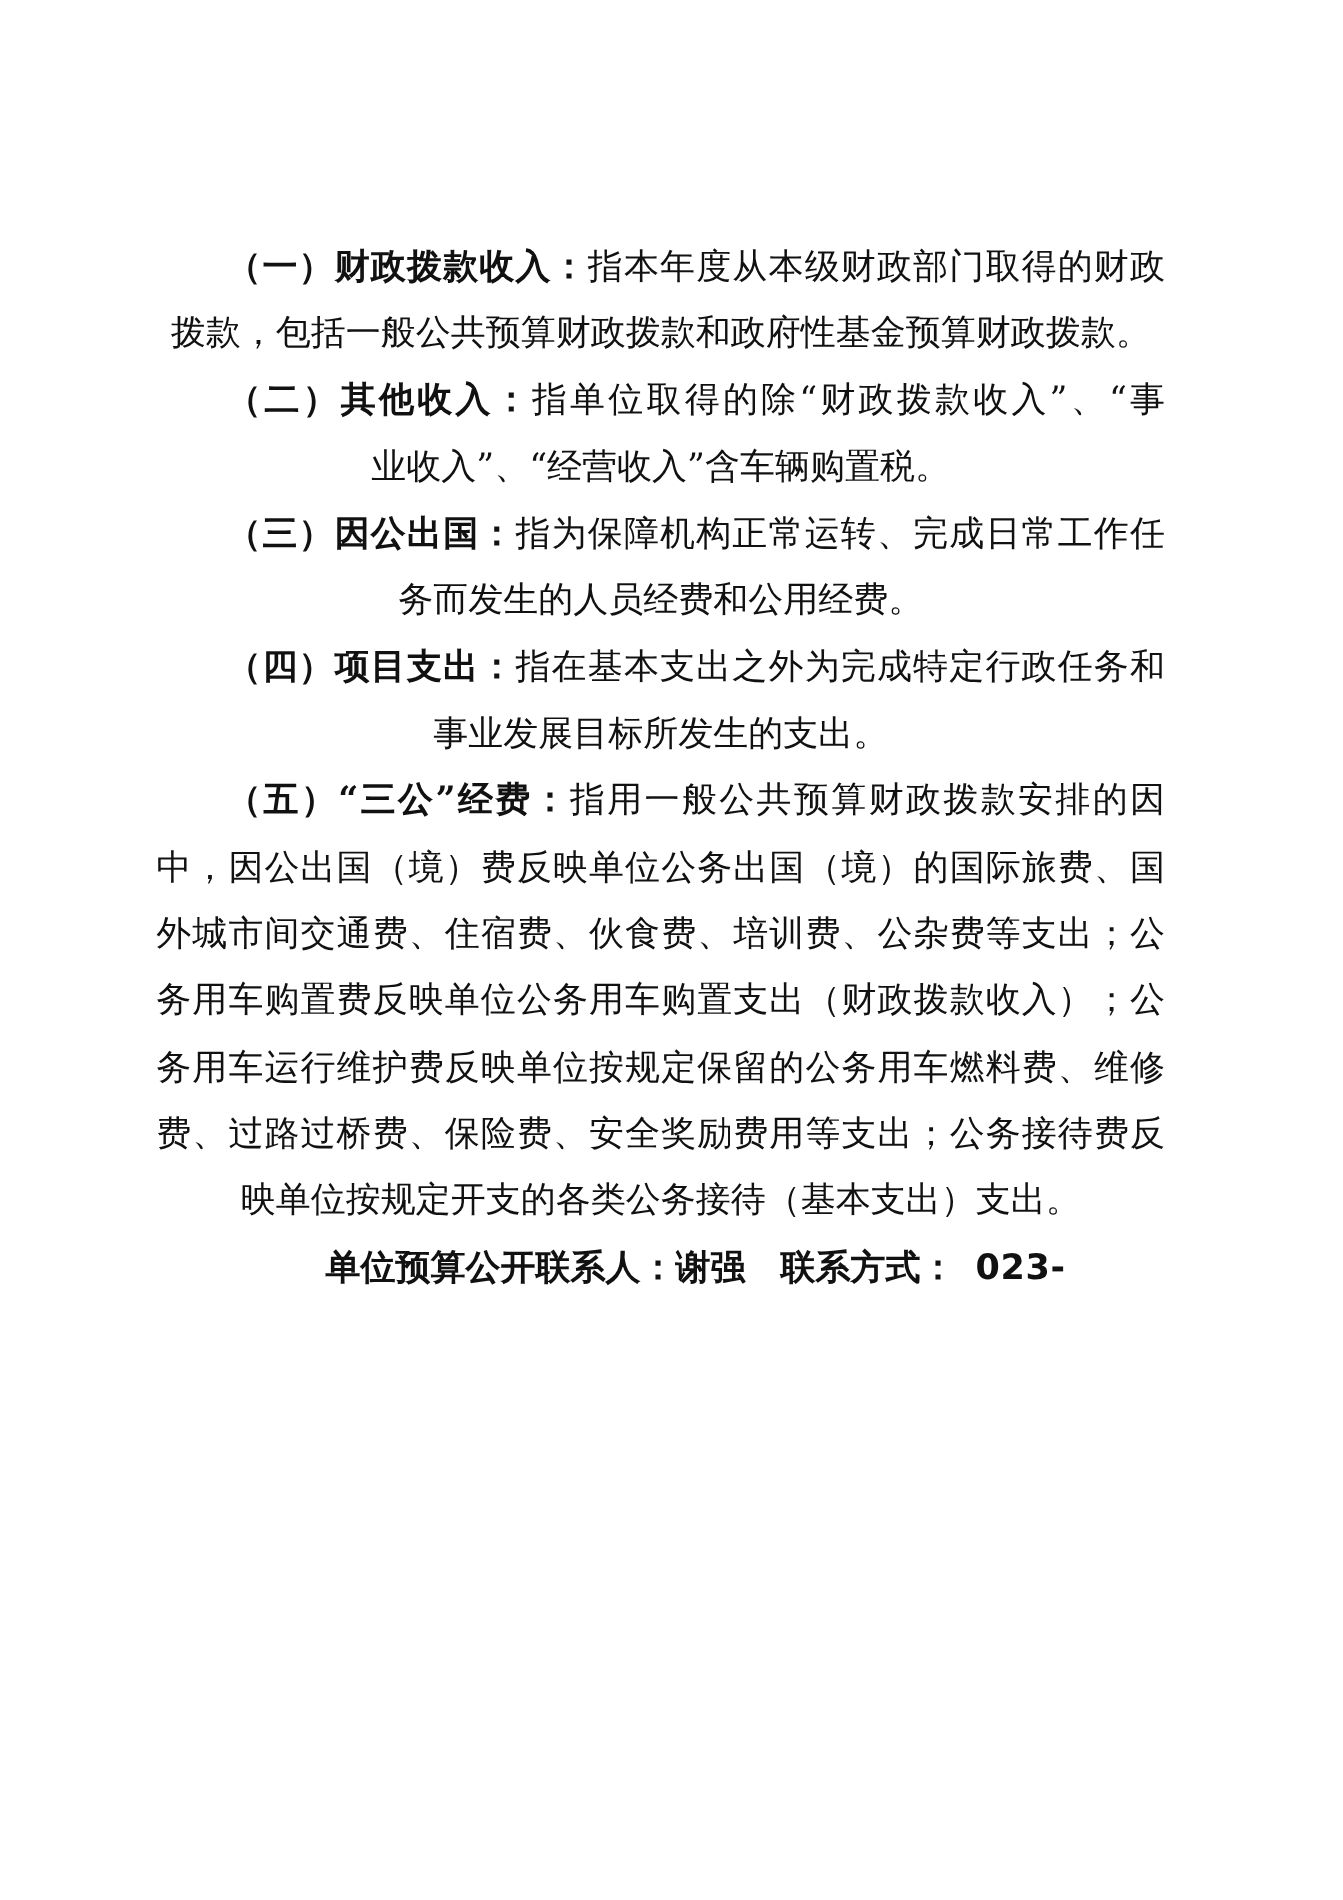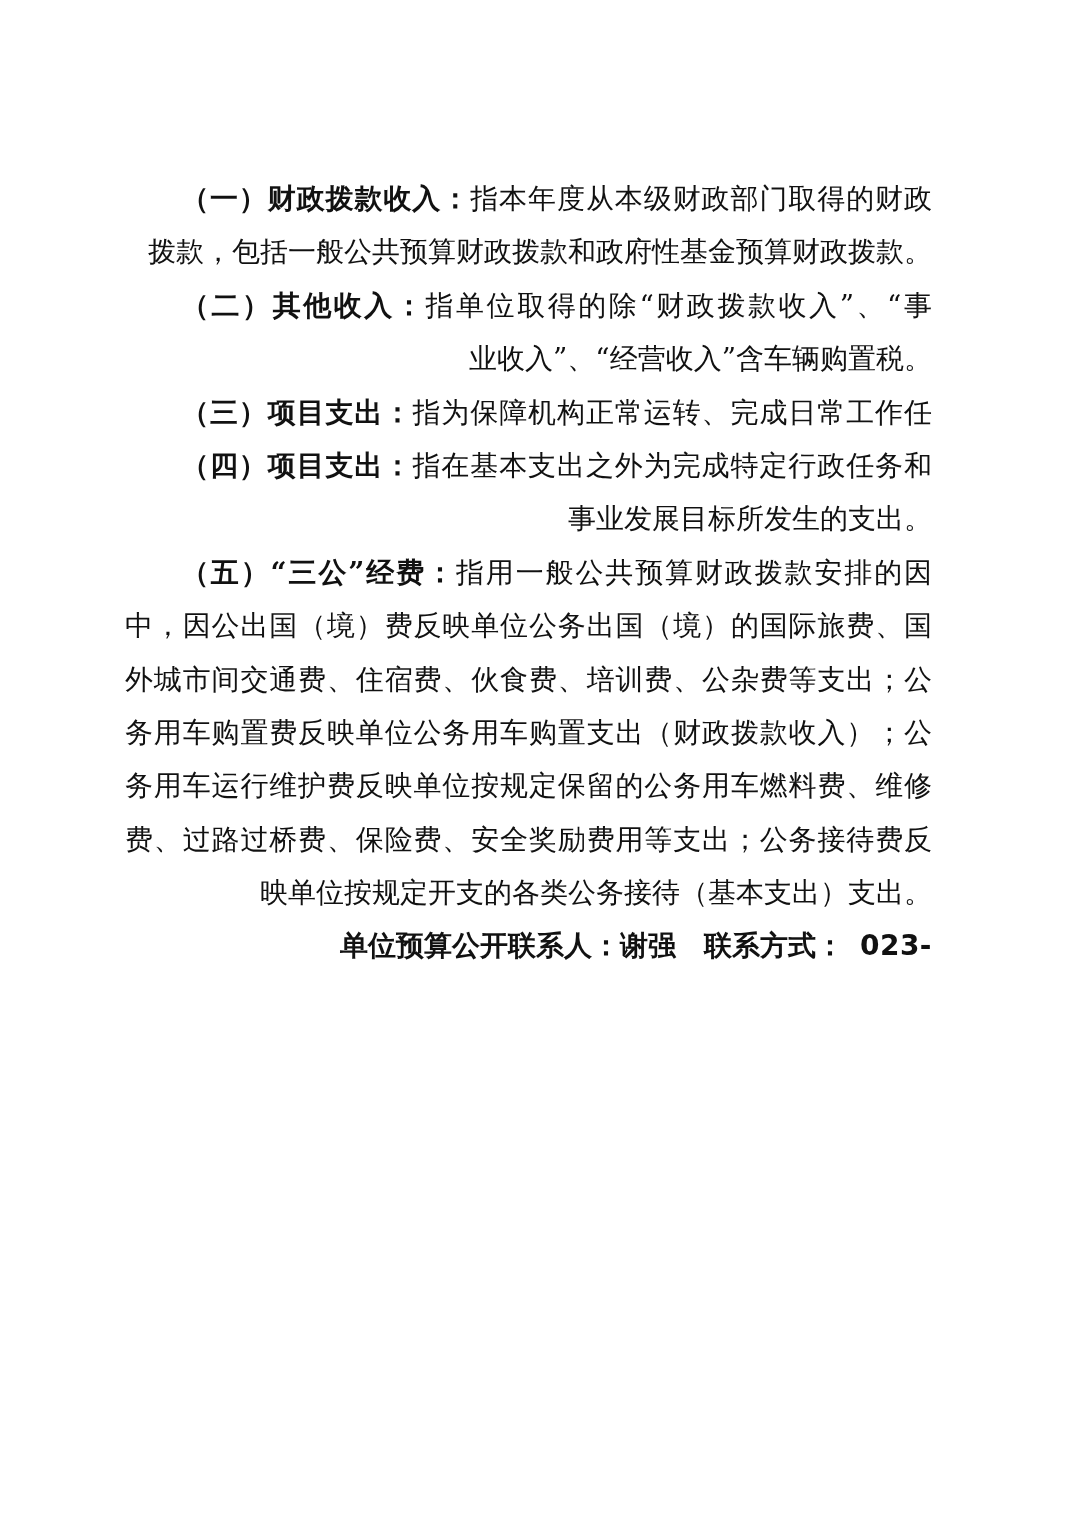--- a/index.html
+++ b/index.html
@@ -11,29 +11,29 @@
     position: relative;
     width: 1074px;
     height: 1520px;
     font-family: "DejaVu Serif", "Liberation Serif", serif;
     color: #111111;
     overflow: hidden;
   }
   .textblock {
     position: absolute;
     left: 125px;
-    top: 172px;
+    top: 186px;
     width: 807px;
   }
   .line {
     font-size: 28px;
     line-height: 53.4px;
     height: 53.4px;
     overflow: hidden;
-    text-align: right;
+    text-align: center;
     white-space: normal;
   }
   .justify {
     text-align: justify;
     text-align-last: justify;
   }
   .indent {
     text-indent: 2em;
   }
   .b {
@@ -53,22 +53,23 @@
 <div class="textblock">
 
   <div class="line indent justify"><span class="b">（一）财政拨款收入：</span><span>指本年度从本级财政部门取得的财政</span></div>
 
   <div class="line"><span>拨款，包括一般公共预算财政拨款和政府性基金预算财政拨款。</span></div>
 
   <div class="line indent justify"><span class="b">（二）其他收入：</span><span>指单位取得的除“财政拨款收入”、“事</span></div>
 
   <div class="line"><span>业收入”、“经营收入”含车辆购置税。</span></div>
 
-  <div class="line indent justify"><span class="b">（三）项目支出：</span><span>指为保障机构正常运转、完成日常工作任</span></div>
+  <div class="line indent justify"><span class="b">（三）因公出国：</span><span>指为保障机构正常运转、完成日常工作任</span></div>
 
+  <div class="line"><span>务而发生的人员经费和公用经费。</span></div>
 
   <div class="line indent justify"><span class="b">（四）项目支出：</span><span>指在基本支出之外为完成特定行政任务和</span></div>
 
   <div class="line"><span>事业发展目标所发生的支出。</span></div>
 
   <div class="line indent justify"><span class="b">（五）“三公”经费：</span><span>指用一般公共预算财政拨款安排的因</span></div>
 
 
   <div class="line justify"><span>中，因公出国（境）费反映单位公务出国（境）的国际旅费、国</span></div>
 

